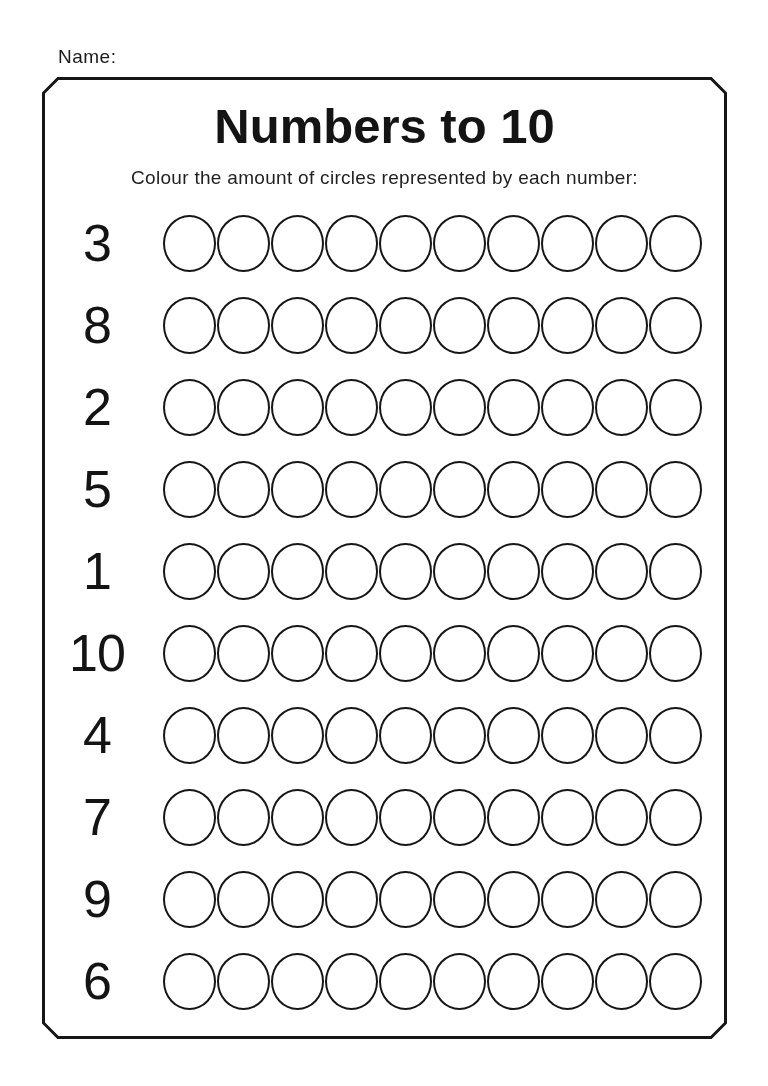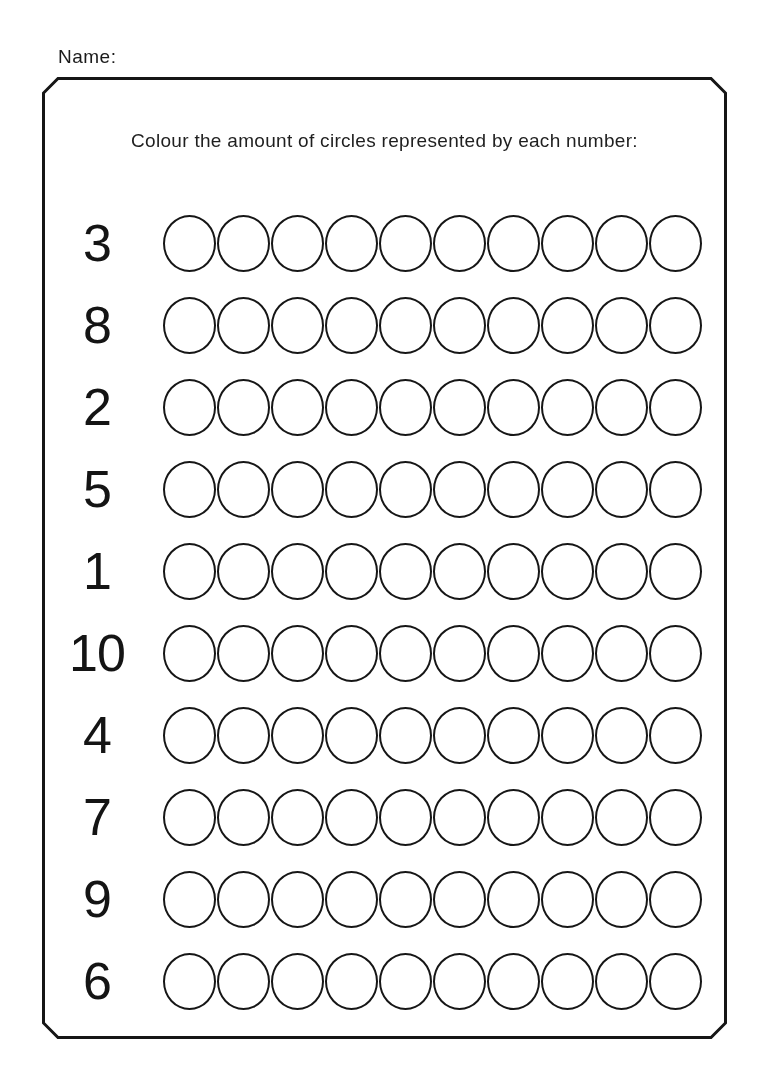--- a/index.html
+++ b/index.html
@@ -43,21 +43,21 @@
     text-align: center;
   }
   .ws-title {
     font-size: 49px;
     font-weight: 800;
     letter-spacing: 0px;
     line-height: 1.05;
     color: #141414;
   }
   .ws-instruction {
-    margin-top: 29px;
+    margin-top: 15px;
     font-size: 19px;
     letter-spacing: 0.3px;
     color: #1f1f1f;
   }
   .rows {
     position: absolute;
     top: 125px;
     left: 0;
     right: 0;
   }
@@ -93,20 +93,21 @@
 <body>
 
 <div class="name-label">Name:</div>
 
 <div class="worksheet-box">
   <svg class="border-svg" viewBox="0 0 685 962" preserveAspectRatio="none" aria-hidden="true">
     <polygon points="16,1.5 669,1.5 683.5,16 683.5,946 669,960.5 16,960.5 1.5,946 1.5,16" fill="none" stroke="#161616" stroke-width="3" stroke-linejoin="miter"></polygon>
   </svg>
 
   <div class="ws-header">
+    <div class="ws-title">Numbers to 10</div>
     <div class="ws-instruction">Colour the amount of circles represented by each number:</div>
   </div>
 
   <div class="rows">
       <div class="row">
         <div class="row-number">3</div>
         <div class="circles">
           <span class="circle"></span>
           <span class="circle"></span>
           <span class="circle"></span>

